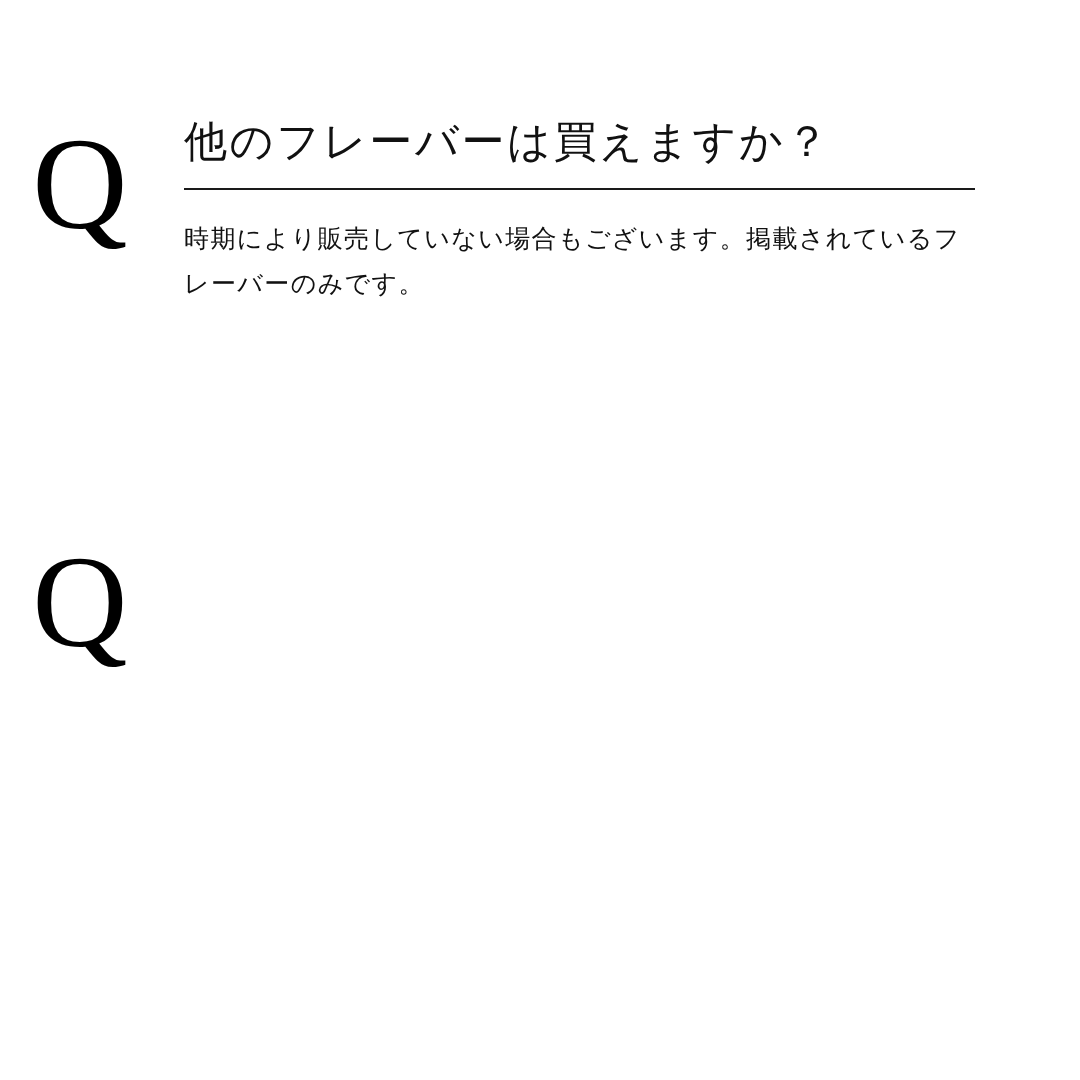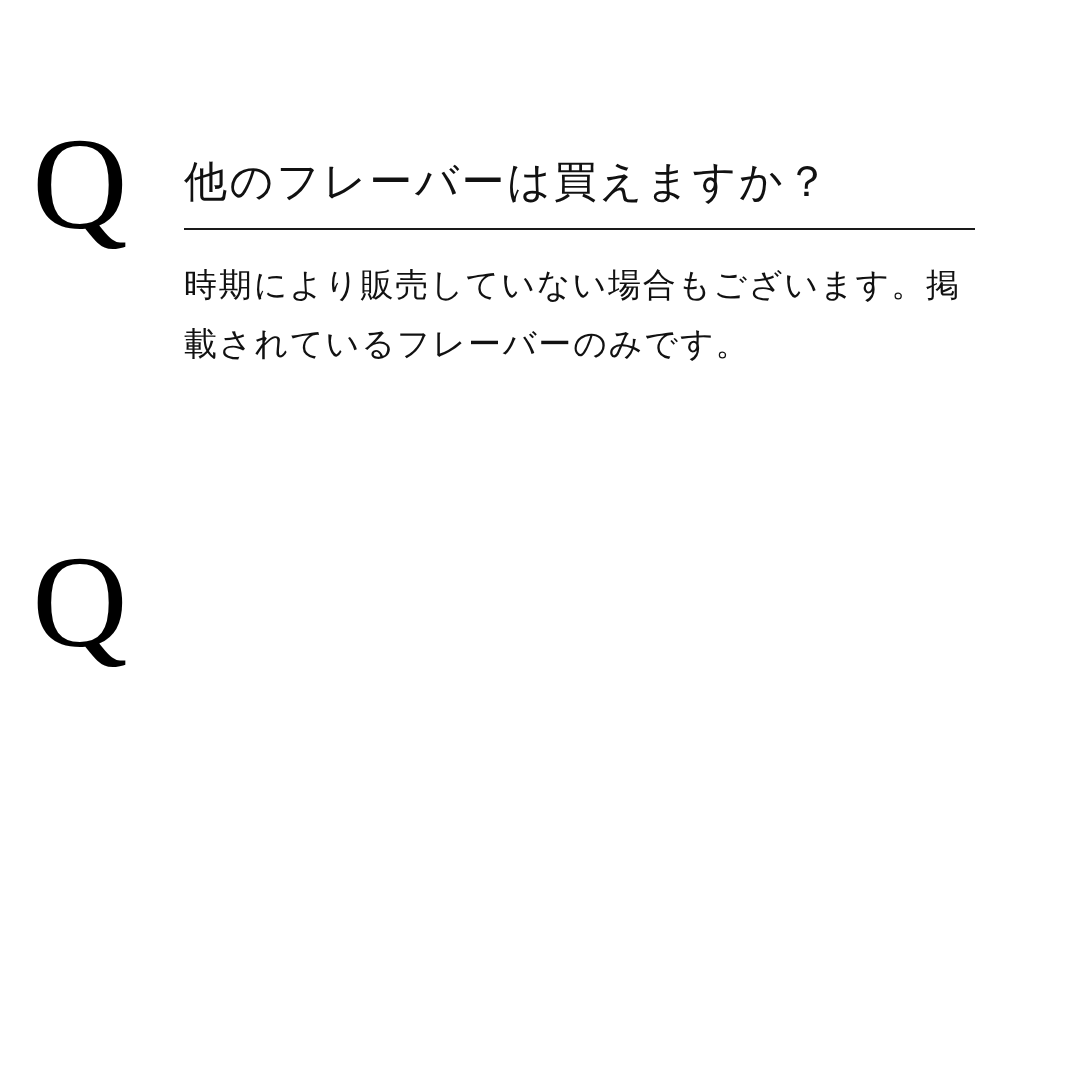--- a/index.html
+++ b/index.html
@@ -44,21 +44,20 @@
     font-weight: 400;
     color: #000000;
     padding-top: 6px;
     letter-spacing: 0;
   }
 
   .q-body {
     flex: 1 1 auto;
     padding-right: 105px;
     padding-left: 24px;
-    margin-top: 40px;
   }
 
   .question-text {
     font-size: 43px;
     line-height: 1.35;
     letter-spacing: 0.06em;
     font-weight: 400;
     color: #111111;
     margin: 0;
     padding-bottom: 18px;
@@ -66,21 +65,21 @@
   }
 
   .divider {
     height: 0;
     border-top: 2px solid #1a1a1a;
     width: 100%;
     margin: 0 0 26px 0;
   }
 
   .answer-text {
-    font-size: 33px;
+    font-size: 25px;
     line-height: 1.78;
     letter-spacing: 0.055em;
     color: #111111;
     margin: 0;
     white-space: pre-wrap;
   }
 
   .answer-block + .answer-block {
     margin-top: 42px;
   }

